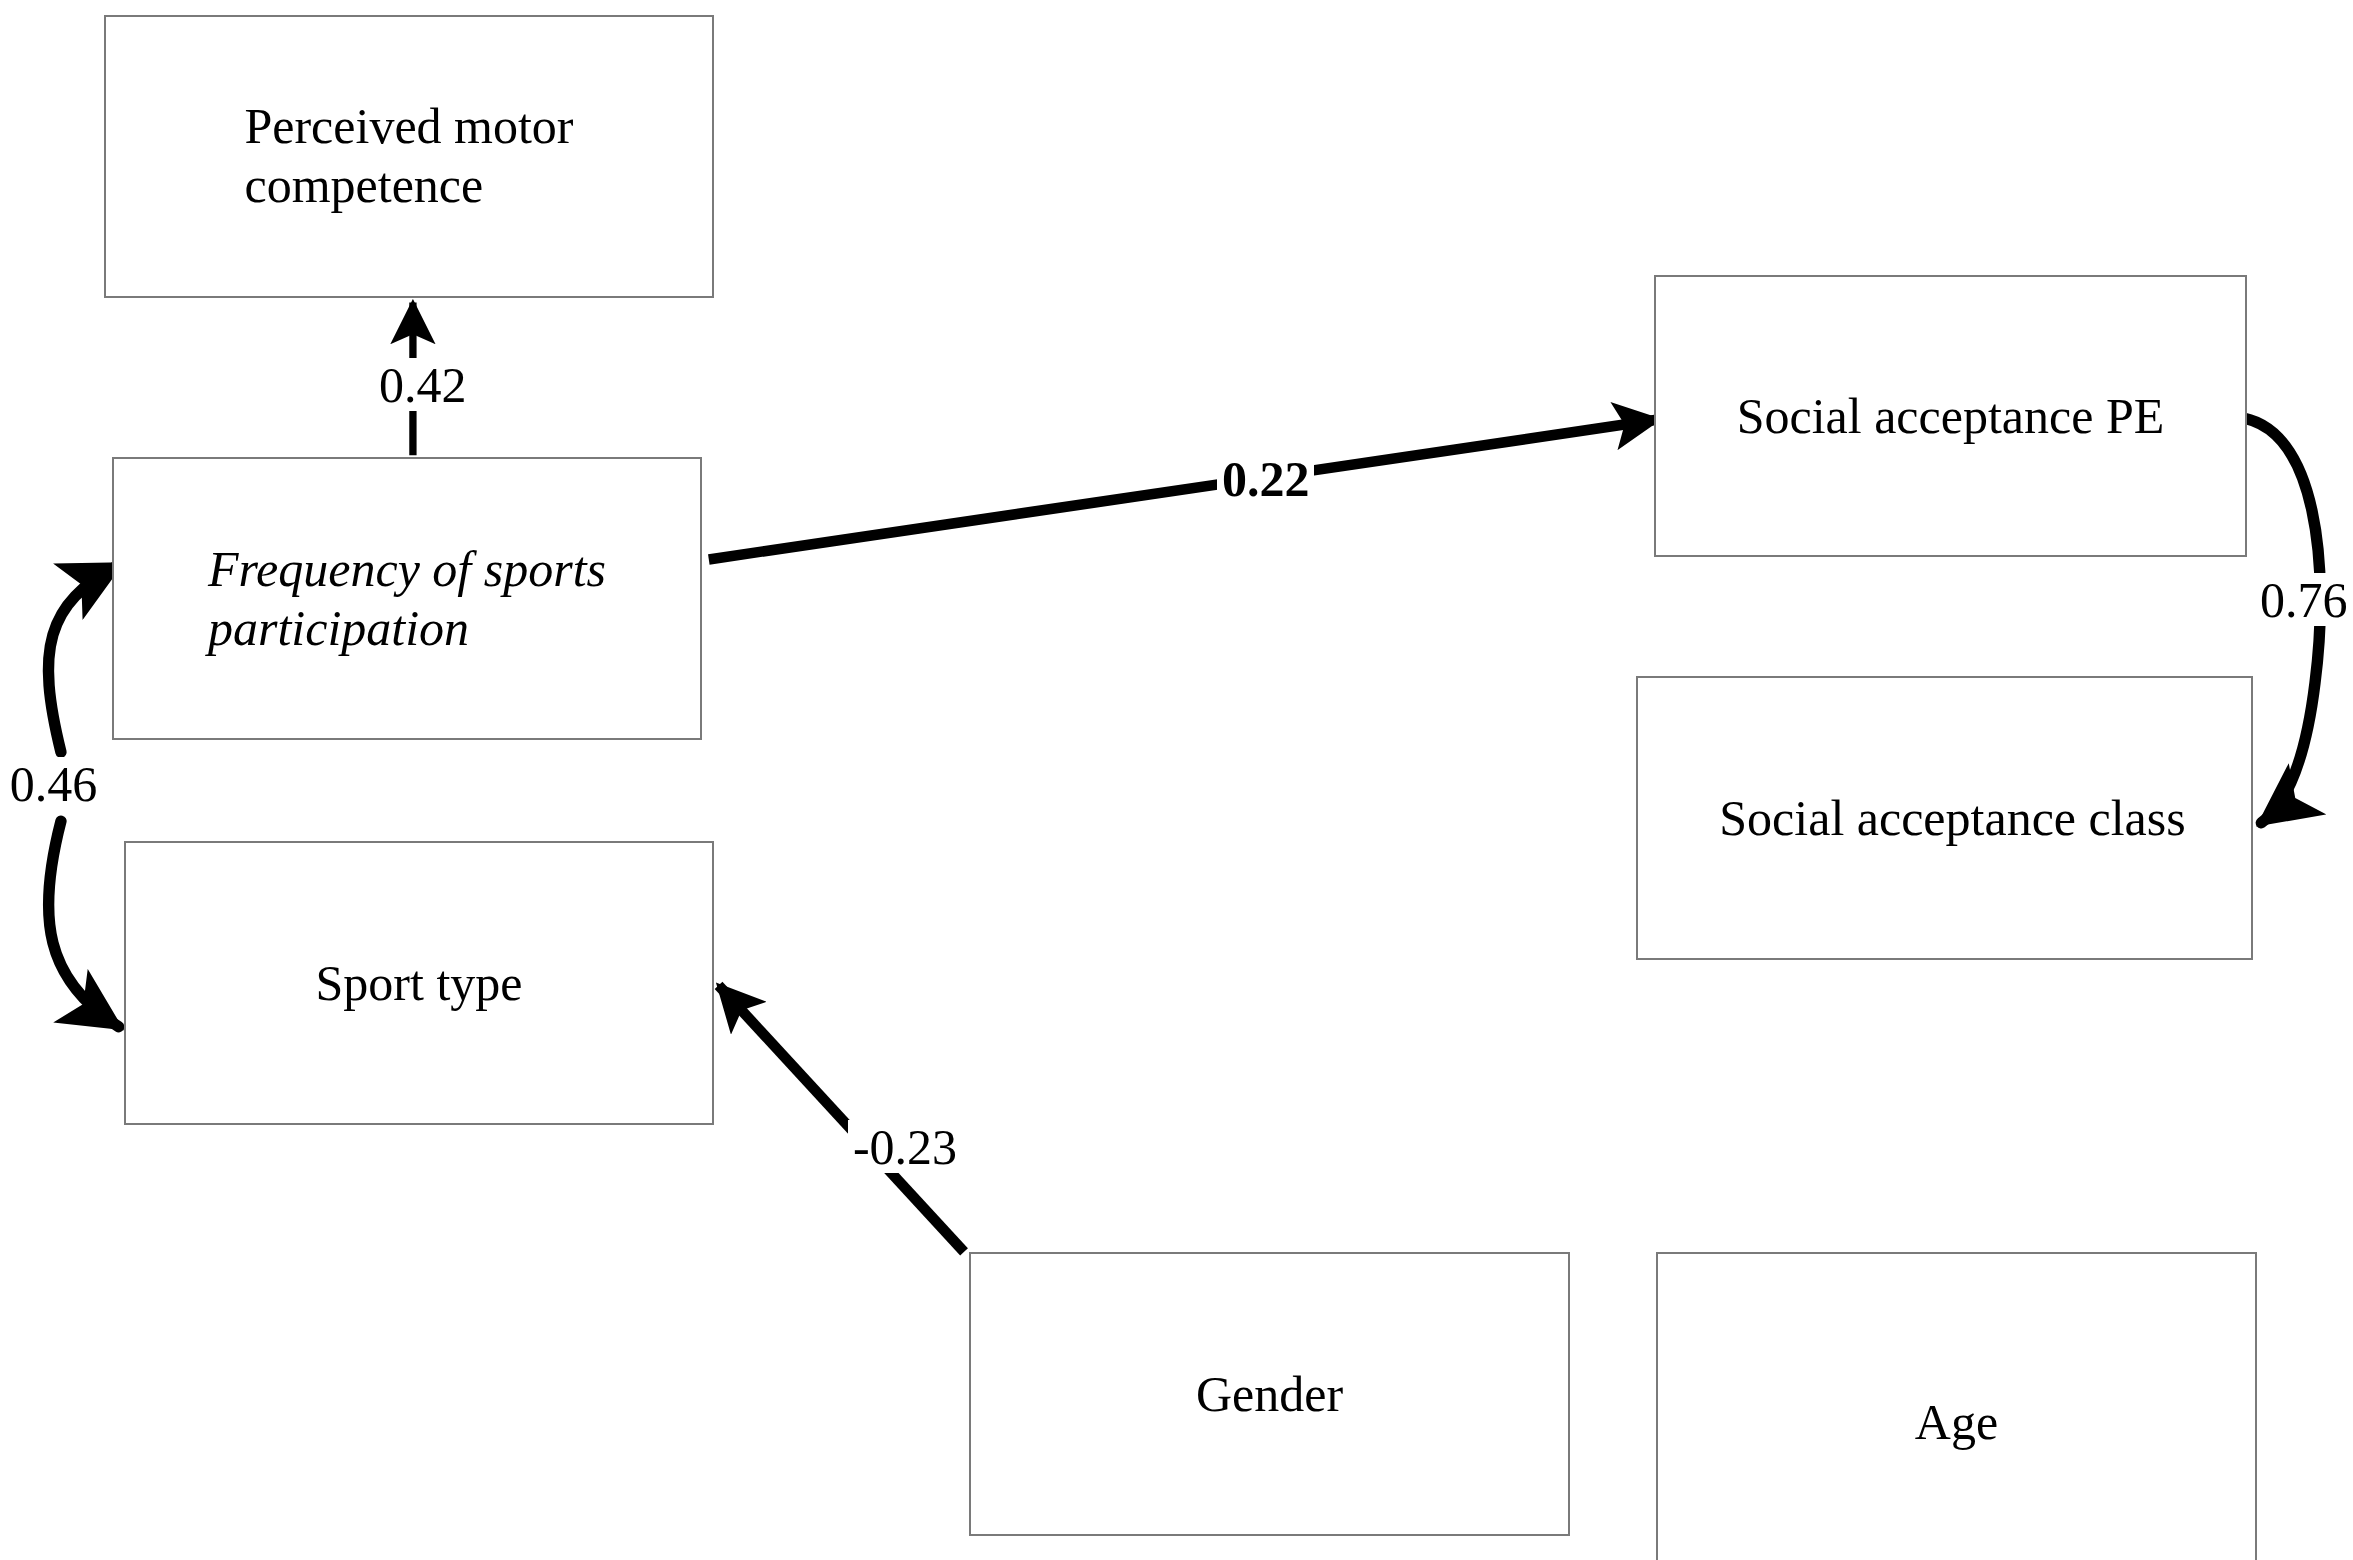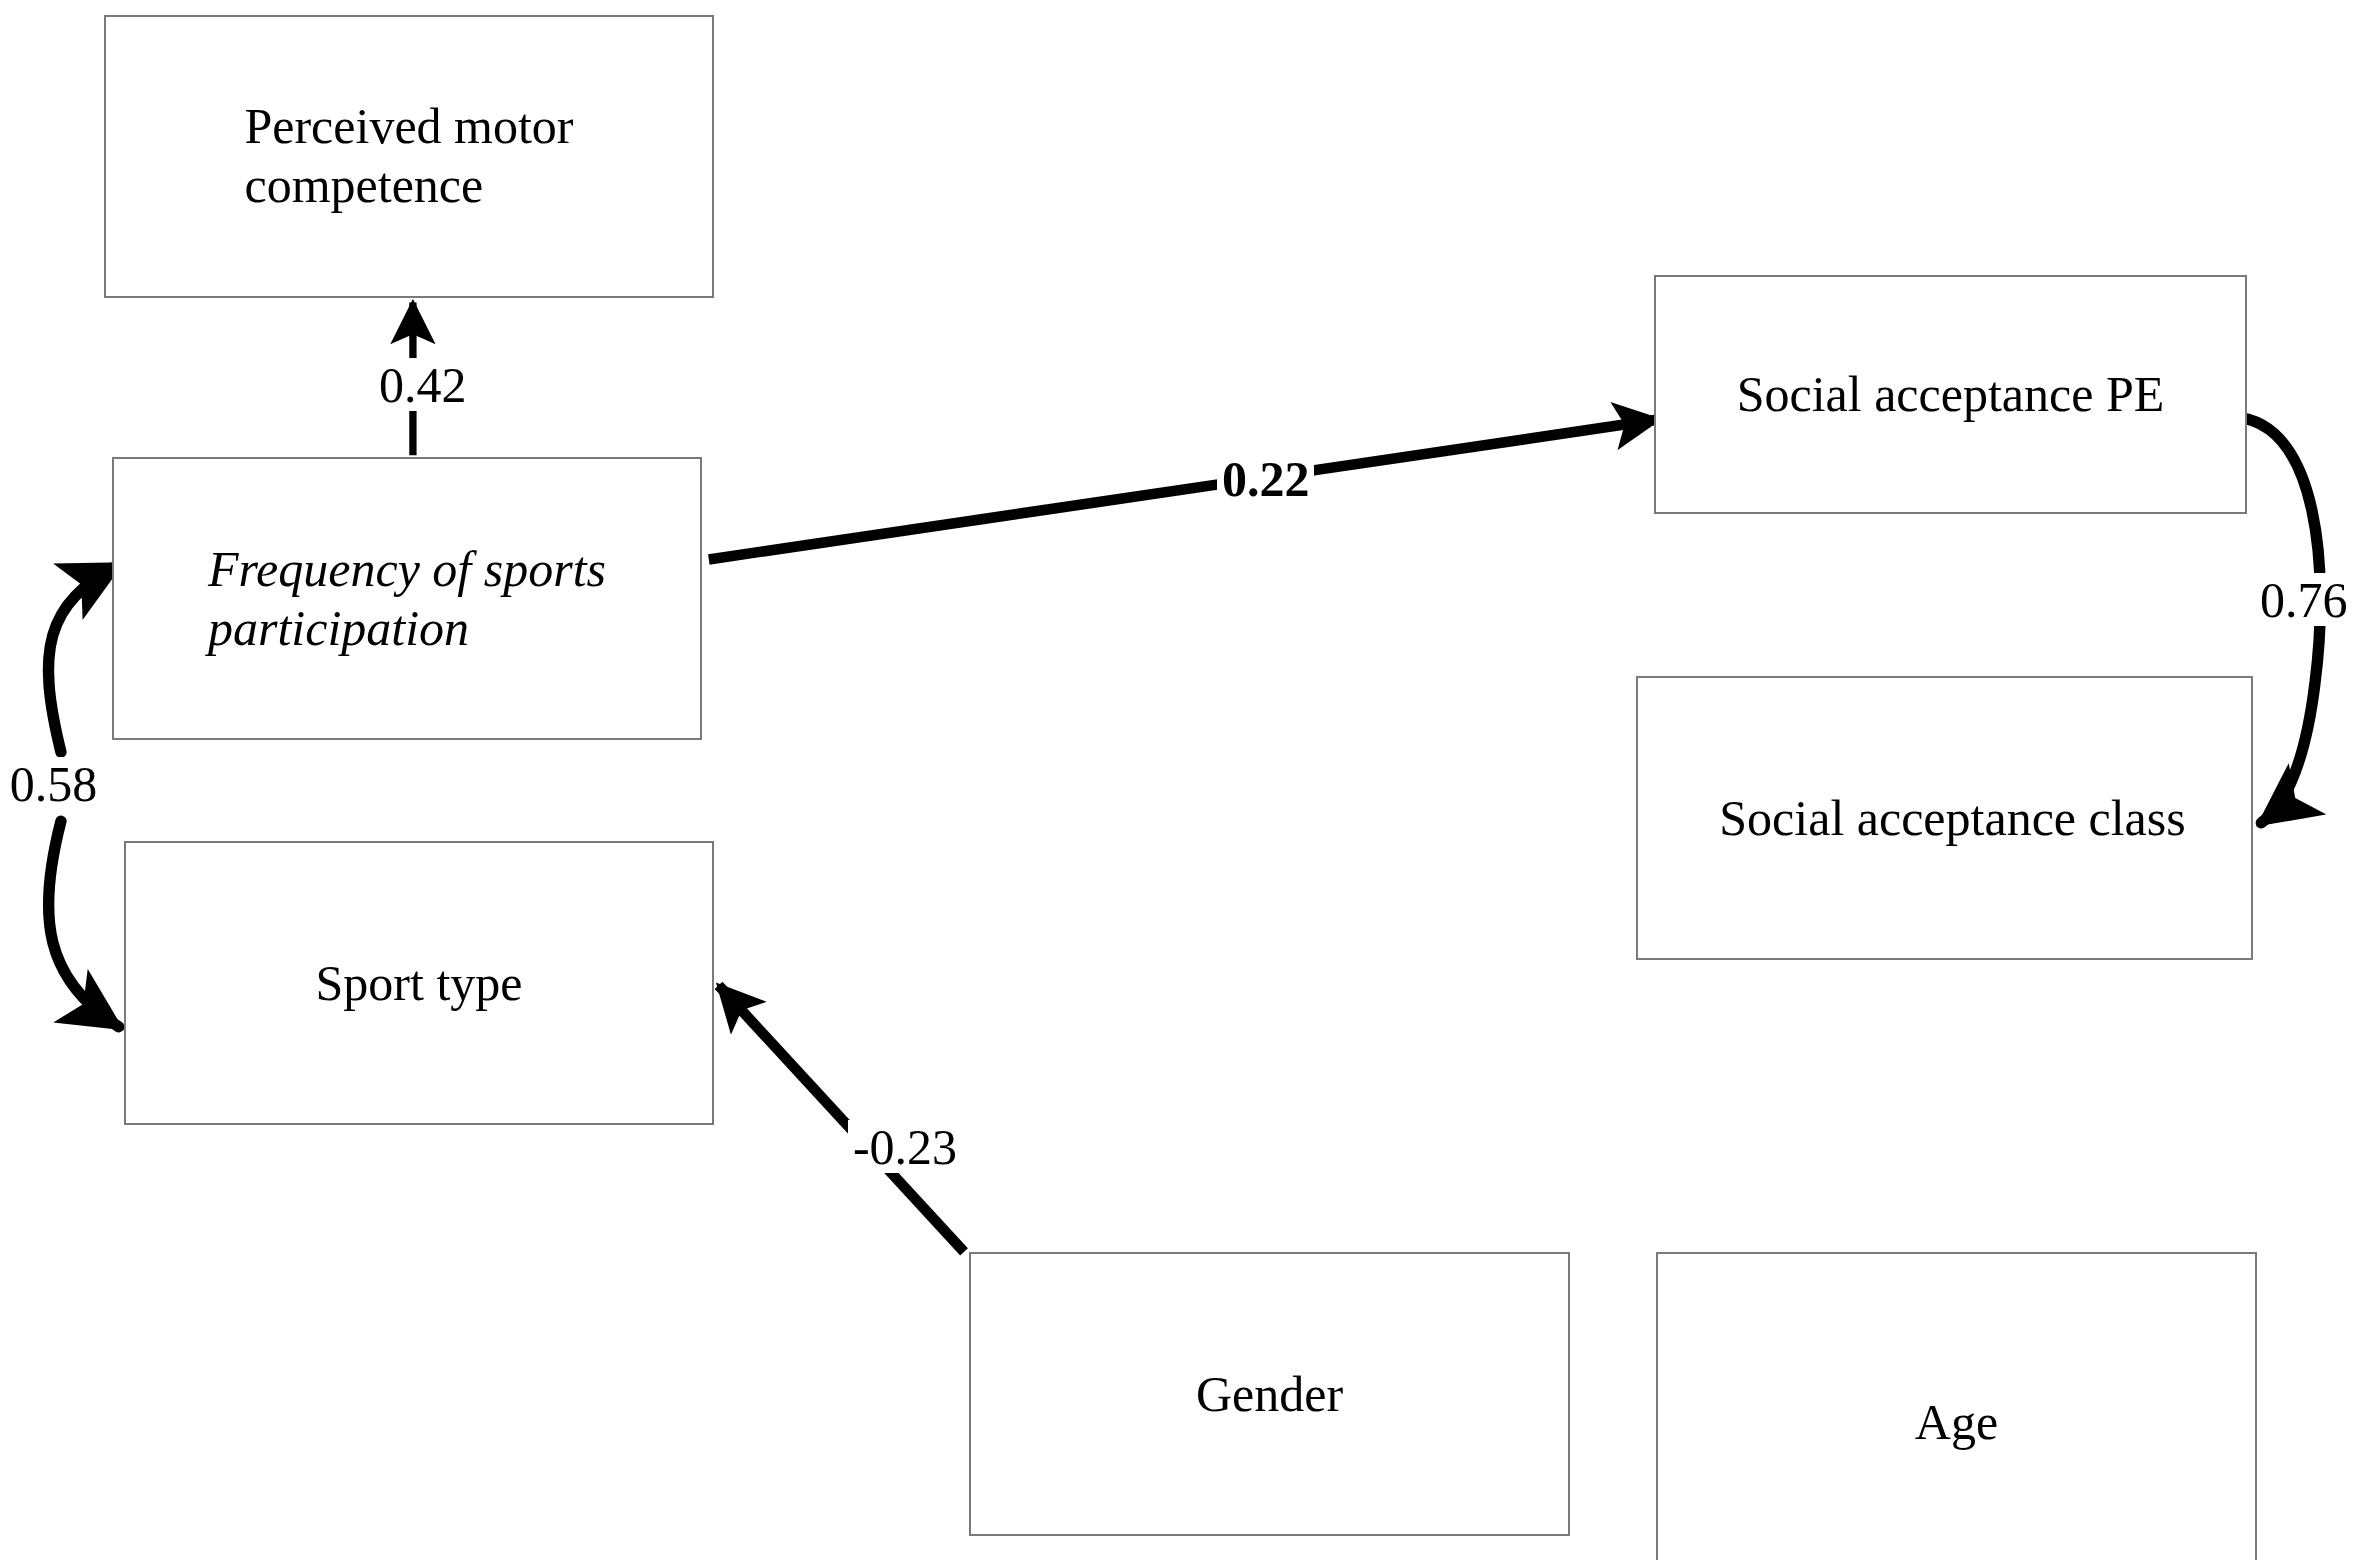--- a/index.html
+++ b/index.html
@@ -100,32 +100,32 @@
   </div>
 
   <div class="node-box" style="left:933px; top:1252px; width:601px; height:284px;margin-left:36px;">
     <span class="node-label">Gender</span>
   </div>
 
   <div class="node-box" style="left:1656px; top:1252px; width:601px; height:340px;">
     <span class="node-label">Age</span>
   </div>
 
-  <div class="node-box" style="left:1654px; top:275px; width:593px; height:239px;">
+  <div class="node-box" style="left:1654px; top:275px; width:593px; height:282px;">
     <span class="node-label">Social acceptance PE</span>
   </div>
 
   <div class="node-box" style="left:1636px; top:676px; width:617px; height:284px;padding-left:16px;">
     <span class="node-label">Social acceptance class</span>
   </div>
 
   <div class="edge-label" style="left:374px; top:358px;">0.42</div>
 
   <div class="edge-label" style="left:1217px; top:452px;font-weight:bold;">0.22</div>
 
   <div class="edge-label" style="left:2255px; top:573px;">0.76</div>
 
-  <div class="edge-label" style="left:4.9px; top:757px;">0.58</div>
+  <div class="edge-label" style="left:4.9px; top:757px;">0.46</div>
 
   <div class="edge-label" style="left:848px; top:1120px;">-0.23</div>
 
 </div>
 
 
 </body></html>

